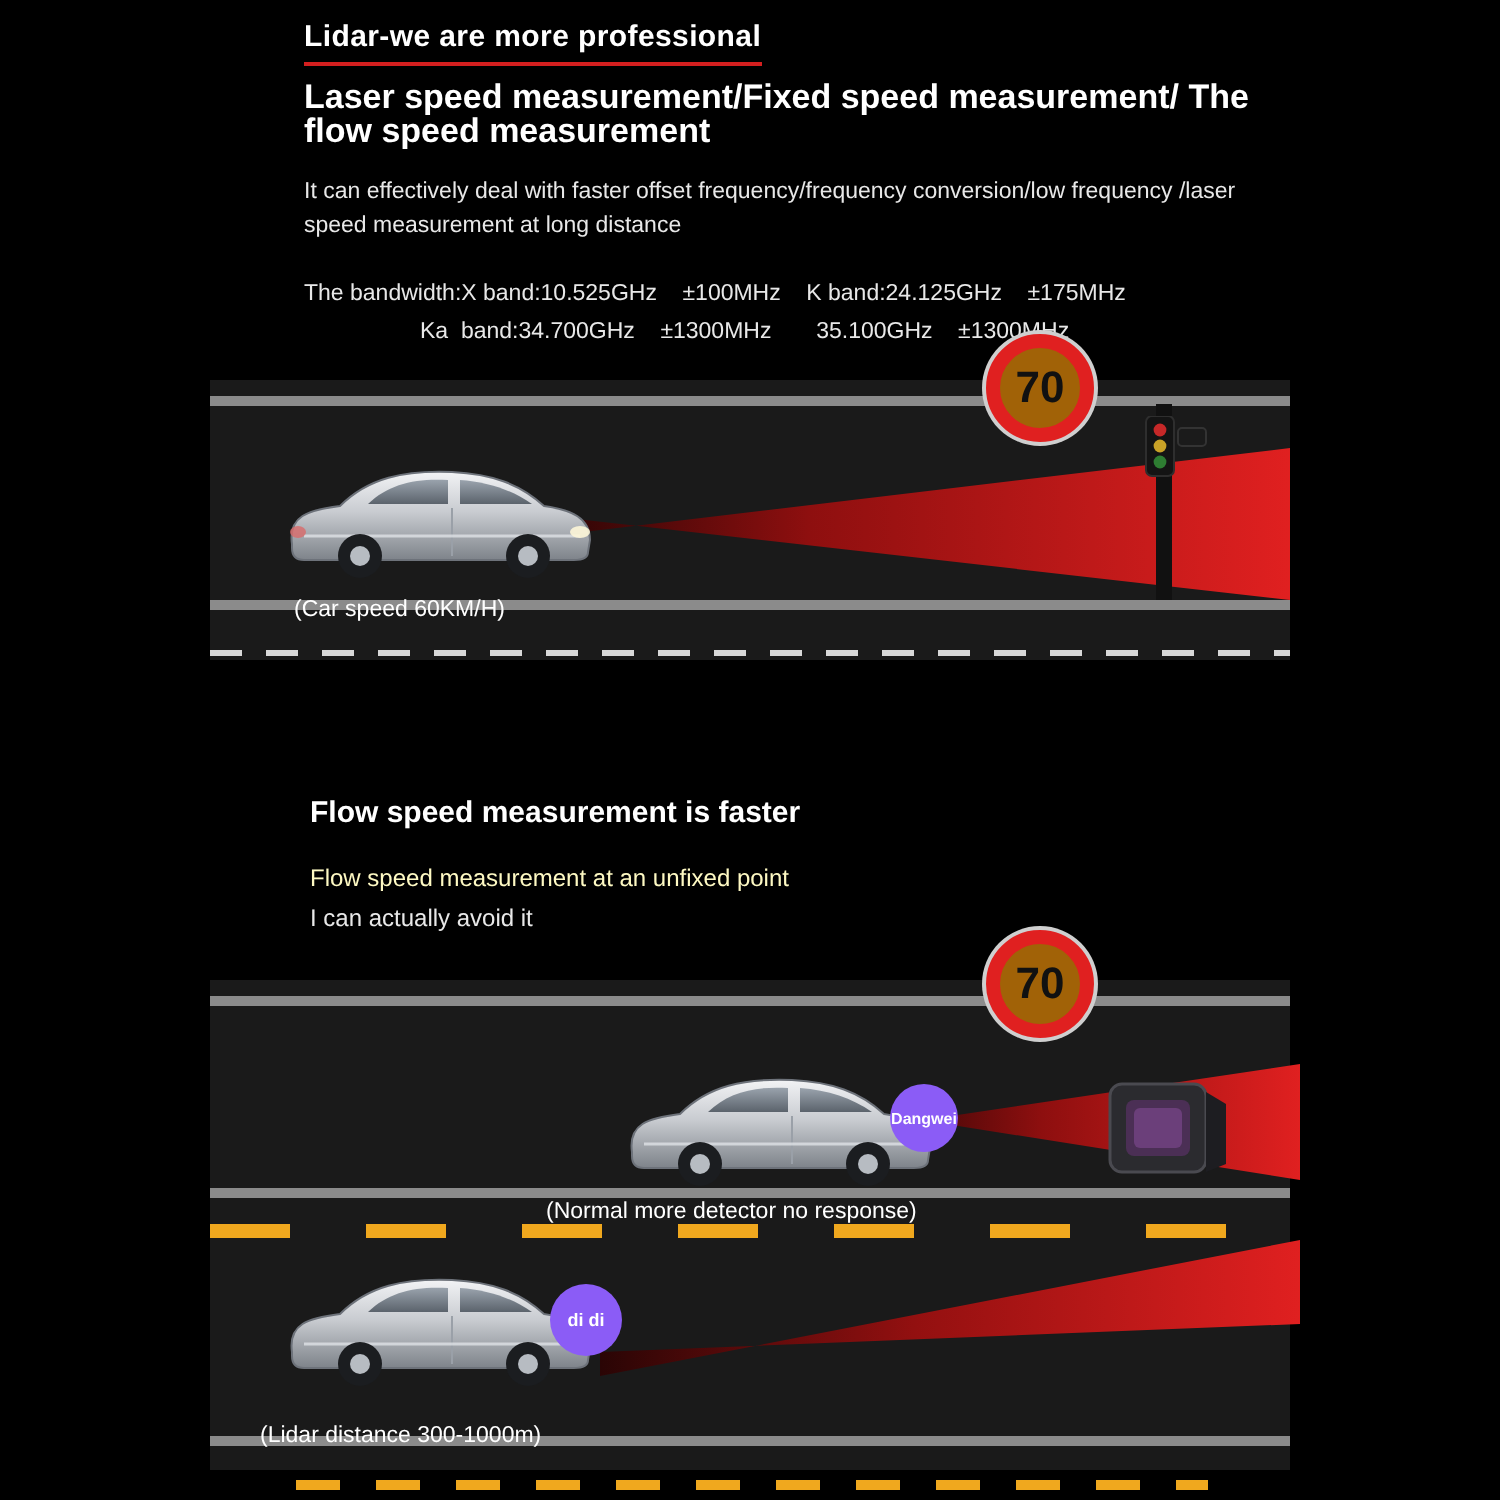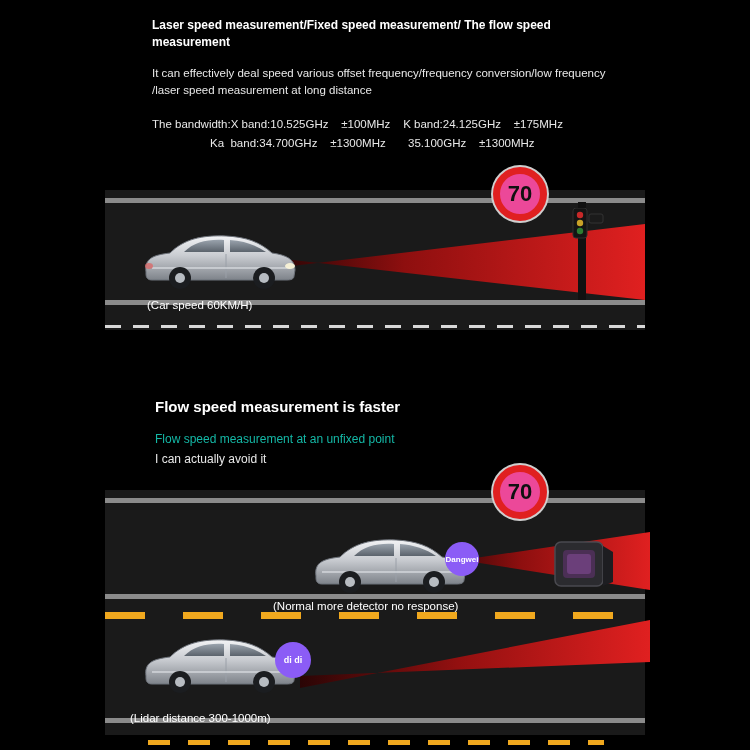--- a/index.html
+++ b/index.html
@@ -34,21 +34,21 @@
     font-weight: bold;
     color: #ffffff;
     letter-spacing: 0.2px;
     display: inline-block;
     border-bottom: 2px solid #d41f1f;
     padding-bottom: 3px;
     line-height: 18px;
   }
   .subhead {
     margin-top: 7px;
-    font-size: 12px;
+    font-size: 17px;
     font-weight: bold;
     color: #ffffff;
     line-height: 17px;
     width: 478px;
   }
   .body-text {
     margin-top: 14px;
     font-size: 11.5px;
     color: #e8e8e8;
     line-height: 17px;
@@ -101,21 +101,21 @@
     background: repeating-linear-gradient(to right,
       #d8d8d8 0px, #d8d8d8 16px, transparent 16px, transparent 28px);
   }
 
   
   .speed-sign {
     position: absolute;
     width: 54px;
     height: 54px;
     border-radius: 50%;
-    background: #ec4899;
+    background: #a16207;
     border: 7px solid #e02020;
     box-sizing: border-box;
     display: flex;
     align-items: center;
     justify-content: center;
     box-shadow: 0 0 0 2px #cfcfcf;
     z-index: 20;
   }
   .speed-sign span {
     color: #111;
@@ -160,21 +160,21 @@
     top: 398px;
     font-size: 15px;
     font-weight: bold;
     color: #ffffff;
   }
   .sec2-line1 {
     position: absolute;
     left: 155px;
     top: 432px;
     font-size: 12px;
-    color: #14b8a6;
+    color: #fef9c3;
   }
   .sec2-line2 {
     position: absolute;
     left: 155px;
     top: 452px;
     font-size: 12px;
     color: #e8e8e8;
   }
 
   
@@ -211,22 +211,23 @@
     position: absolute;
     z-index: 14;
   }
 </style>
 </head>
 <body>
 
 <div class="page">
 
   <div class="top-block">
+    <div class="headline">Lidar-we are more professional</div>
     <div class="subhead">Laser speed measurement/Fixed speed measurement/ The flow speed measurement</div>
-    <div class="body-text">It can effectively deal speed various offset frequency/frequency conversion/low frequency /laser speed measurement at long distance</div>
+    <div class="body-text">It can effectively deal with faster offset frequency/frequency conversion/low frequency /laser speed measurement at long distance</div>
     <div class="bandwidth">
       <div class="bw-row">The bandwidth:X band:10.525GHz    ±100MHz    K band:24.125GHz    ±175MHz</div>
       <div class="bw-row indent">Ka  band:34.700GHz    ±1300MHz       35.100GHz    ±1300MHz</div>
     </div>
   </div>
 
   <div class="scene" id="scene1">
 
     <div class="road-top-line" style="top:8px;"></div>
     <div class="road-bottom-line" style="top:110px;"></div>

